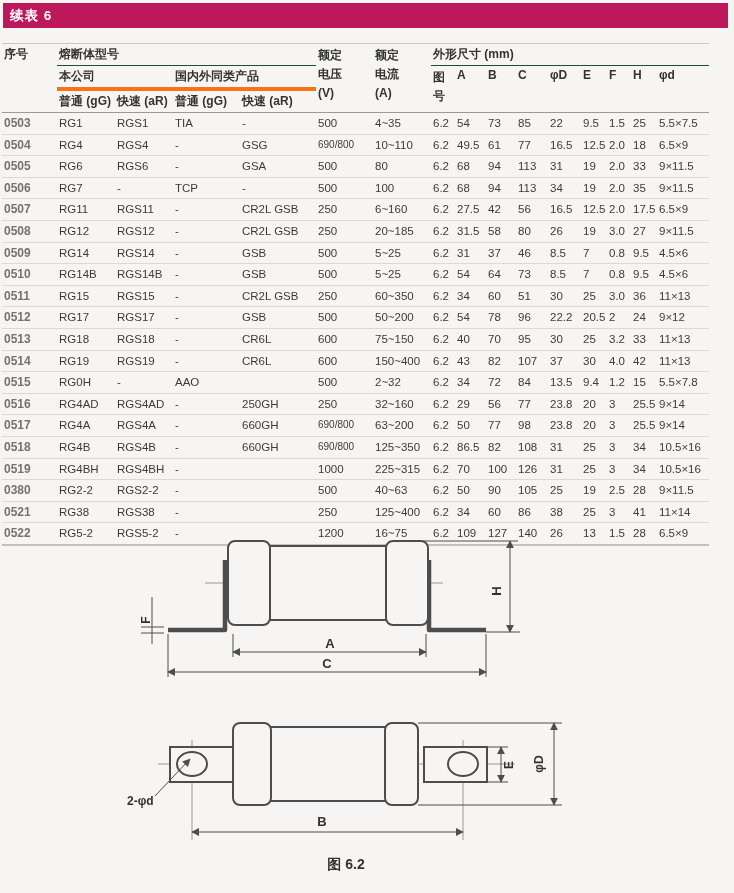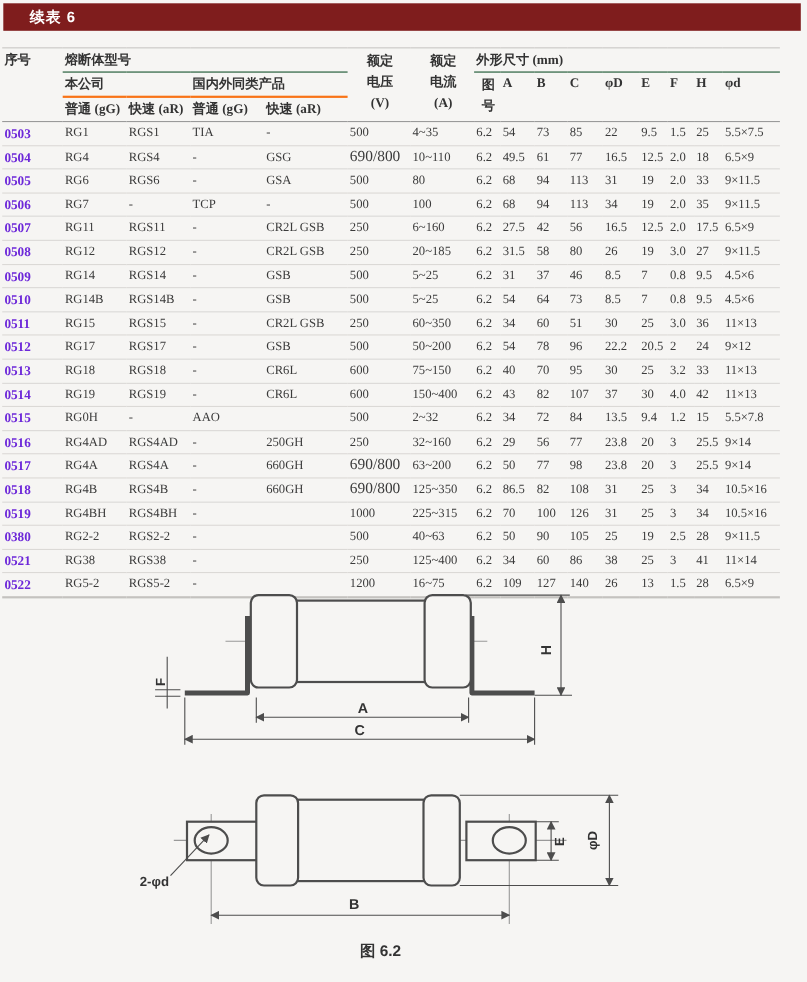--- a/index.html
+++ b/index.html
@@ -4,46 +4,45 @@
 <style>
   html,body{margin:0;padding:0;}
   body{
     width:734px;height:893px;position:relative;overflow:hidden;
     background:#f6f5f3;
     font-family:"Liberation Sans","DejaVu Sans",sans-serif;
     color:#3b3b3b;
   }
   .titlebar{
     position:absolute;left:3px;top:3px;width:725px;height:25px;
-    background:#7f1d1d;color:#ffffff;
+    background:#be185d;color:#ffffff;
     font-size:13.5px;font-weight:700;line-height:25px;
-    padding-left:24px;box-sizing:border-box;letter-spacing:1px;
+    padding-left:7px;box-sizing:border-box;letter-spacing:1px;
   }
   table.spec{
     position:absolute;left:2px;top:43px;width:707px;
     border-collapse:collapse;table-layout:fixed;
     border-top:1px solid #c9c7c4;
-    font-family:Liberation Serif, serif;
   }
   table.spec th,table.spec td{
     text-align:left;vertical-align:top;
     padding:2px 0 2px 2px;white-space:nowrap;overflow:visible;
   }
   thead th{font-size:12px;font-weight:700;color:#333;height:15px;}
   thead .group{border-bottom:1px solid #14532d;}
-  thead .group2{border-bottom:2px solid #f97316;}
-  thead .stack div{line-height:19px;text-align:center;}
+  thead .group2{border-bottom:4px solid #f97316;}
+  thead .stack div{line-height:19px;}
   tbody td{
     font-size:11.5px;height:16.6px;line-height:16.6px;
     border-bottom:1px solid #dbd9d6;color:#3b3b3b;
   }
-  tbody tr td:first-child{font-weight:700;color:#6d28d9;font-size:12px;}
+  tbody tr td:first-child{font-weight:700;color:#737373;font-size:12px;}
   tbody tr:first-child td{border-top:1px solid #9a9a9a;}
   tbody tr:last-child td{border-bottom:2px solid #c4c2bf;}
-  td.small{font-size:14px;}
+  td.small{font-size:10px;}
   svg text{
     font-family:"Liberation Sans","DejaVu Sans",sans-serif;
     font-size:13px;font-weight:700;fill:#333;
   }
   svg text.lbl-small{font-size:12px;font-weight:700;}
   svg text.caption{font-size:14px;font-weight:700;}
   .figure-wrap{position:absolute;left:0;top:520px;width:734px;height:373px;}
 </style>
 </head>
 <body>

